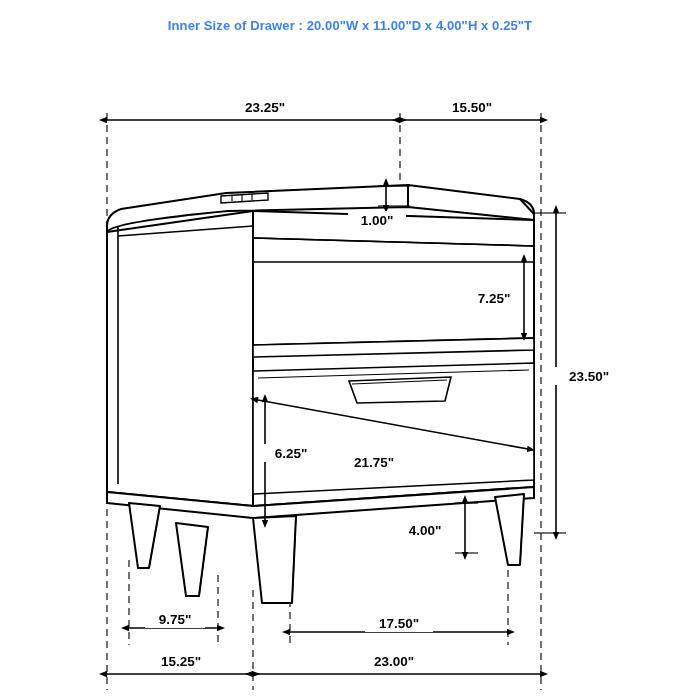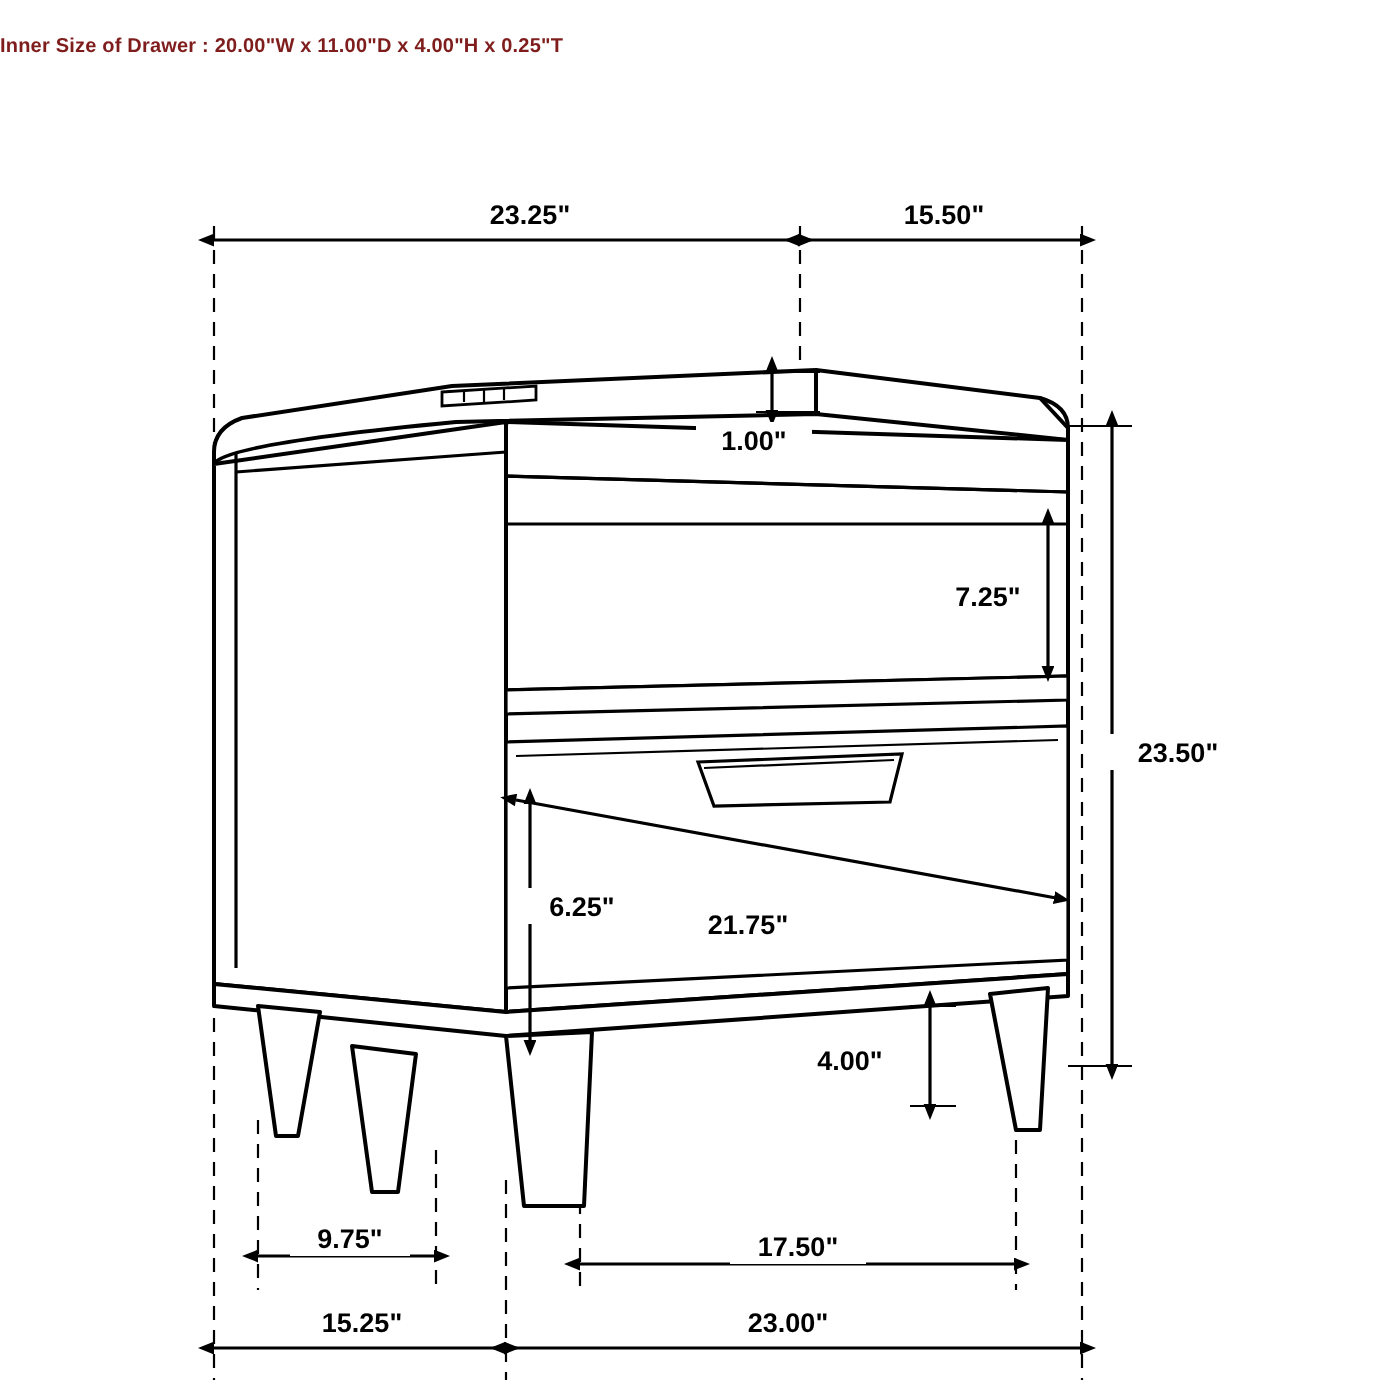--- a/index.html
+++ b/index.html
@@ -15,23 +15,24 @@
     width: 700px;
     height: 700px;
     background: #ffffff;
     overflow: hidden;
   }
   #title {
     position: absolute;
     top: 18px;
     left: 0;
     width: 700px;
-    font-size: 10px;
+    text-align: center;
+    font-size: 13px;
     font-weight: bold;
-    color: #7f1d1d;
+    color: #3b82f6;
     letter-spacing: 0.1px;
   }
   svg#drawing {
     position: absolute;
     top: 0;
     left: 0;
   }
   .dimtext {
     font-family: "Liberation Sans", sans-serif;
     font-size: 13.5px;

